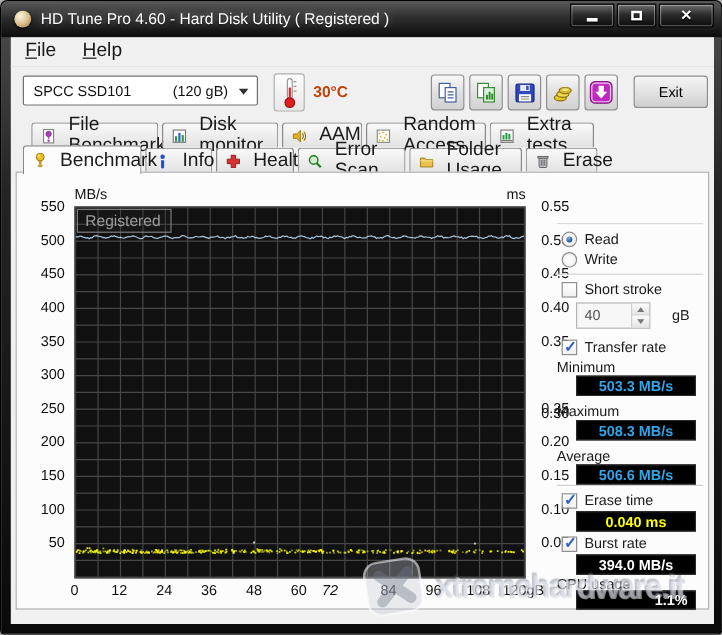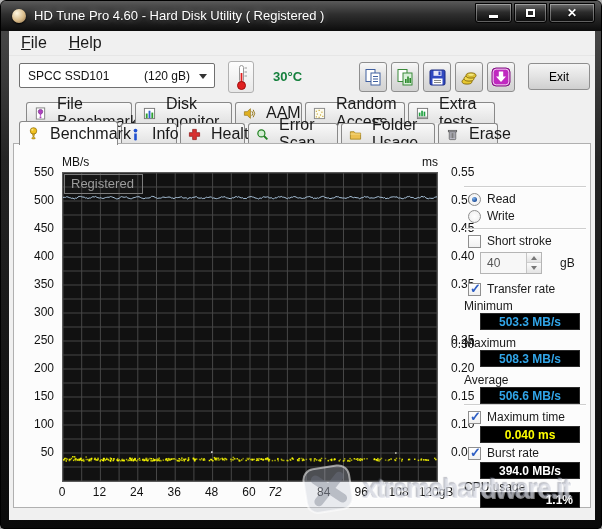--- a/index.html
+++ b/index.html
@@ -33,21 +33,21 @@
   .toolbar{ position:absolute; left:0; top:25px; width:586px; height:43px; }
   .combo{ position:absolute; left:10px; top:7px; width:196px; height:25px; background:#fff;
     border:1px solid #707070; border-radius:2px; font-size:12px; color:#111; }
   .combo .model{ position:absolute; left:8px; top:5px; }
   .combo .cap{ position:absolute; left:124px; top:5px; }
   .combo-arrow{ position:absolute; right:7px; top:10px; width:0; height:0;
     border-left:4px solid transparent; border-right:4px solid transparent; border-top:5px solid #333; }
   .thermo-btn{ position:absolute; left:219px; top:5px; width:26px; height:32px;
     background:linear-gradient(#fdfdfd,#e8e8e8); border:1px solid #b0b0b0; border-radius:3px;
     display:flex; align-items:center; justify-content:center; }
-  .temp{ position:absolute; left:264px; top:13px; font-size:13px; font-weight:bold; color:#15803d; }
+  .temp{ position:absolute; left:252px; top:13px; font-size:13px; font-weight:bold; color:#c2410c; }
   .tb-btn{ position:absolute; top:6px; width:28px; height:30px;
     background:linear-gradient(#f8f8f8,#e0e0e0 50%,#d2d2d2); border:1px solid #8e8e8e; border-radius:3px;
     display:flex; align-items:center; justify-content:center; }
   .exit{ position:absolute; left:519px; top:7px; width:62px; height:27px; font-size:12px; color:#000;
     background:linear-gradient(#f5f5f5,#e3e3e3 50%,#cfcfcf); border:1px solid #8e8e8e; border-radius:3px; }
   
   .tab{ position:absolute; height:21px; display:flex; align-items:center; gap:10px; padding-left:7px;
     font-size:16px; color:#1a1a1a; background:linear-gradient(#f9f9f9,#e2e2e2);
     border:1px solid #898989; border-bottom:none; border-radius:3px 3px 0 0; }
   .tab.active{ height:24px; background:#fcfcfc; z-index:5; }
@@ -788,21 +788,21 @@
       <div class="vbox" style="top: 169px; color: rgb(49, 165, 232);">503.3 MB/s</div>
       <span class="vlabel" style="top:192px">Maximum</span>
       <div class="vbox" style="top: 206px; color: rgb(49, 165, 232);">508.3 MB/s</div>
       <span class="vlabel" style="top:229px">Average</span>
       <div class="vbox" style="top: 243px; color: rgb(49, 165, 232);">506.6 MB/s</div>
 
       <div class="sep" style="top:260px"></div>
 
       <div class="opt-row" style="top:266px">
         <span class="cbox checked"></span>
-        <span>Maximum time</span>
+        <span>Erase time</span>
       </div>
       <div class="vbox" style="top: 282px; color: rgb(255, 255, 0);">0.040 ms</div>
 
       <div class="opt-row" style="top:302px">
         <span class="cbox checked"></span>
         <span>Burst rate</span>
       </div>
       <div class="vbox" style="top: 318px; color: rgb(255, 255, 255);">394.0 MB/s</div>
 
       <span class="vlabel" style="top:336px">CPU usage</span>

